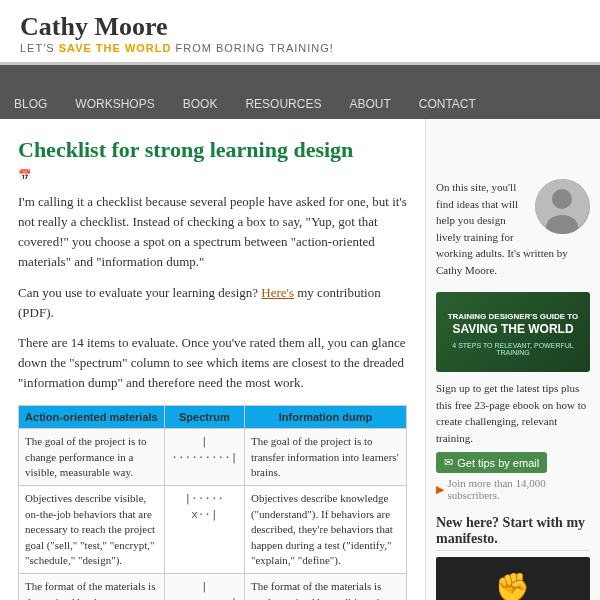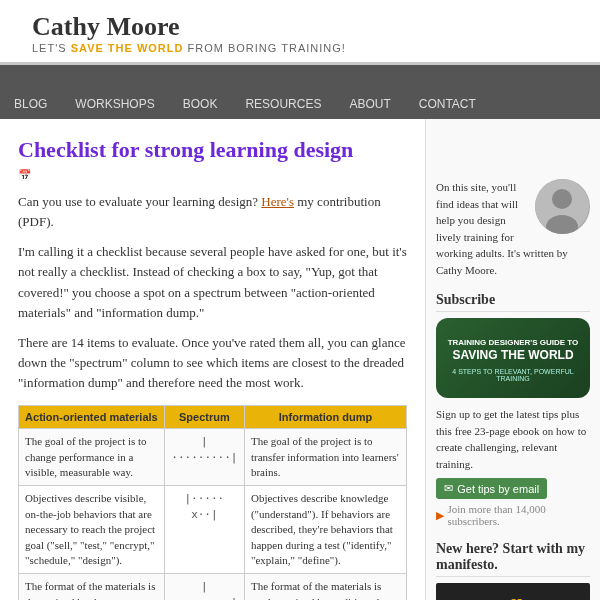--- a/index.html
+++ b/index.html
@@ -1,52 +1,52 @@
 <!DOCTYPE html>
 <html><head>
   <meta charset="utf-8">
   <style>
     * { box-sizing: border-box; margin: 0; padding: 0; }
     body { font-family: Georgia, serif; font-size: 13px; color: #333; background: #f0f0f0; }
 
     
-    #header { background: #fff; padding: 12px 20px 8px 32px; border-bottom: 3px solid #c8c8c8; }
+    #header { background: #fff; padding: 12px 20px 8px 20px; border-bottom: 3px solid #c8c8c8; }
     #header h1 { font-size: 26px; font-weight: bold; color: #333; font-family: Georgia, serif; }
     #header .tagline { font-size: 11px; color: #666; font-family: Arial, sans-serif; letter-spacing: 1px; text-transform: uppercase; }
     #header .tagline .highlight { color: #e8a000; font-weight: bold; }
 
     
     #nav { background: #555; display: flex; }
     #nav a { color: #ddd; text-decoration: none; padding: 8px 14px; font-size: 12px; font-family: Arial, sans-serif; text-transform: uppercase; display: block; margin-top: 24px; }
 
     
     #content-wrap { display: flex; max-width: 600px; background: #fff; }
     #main { flex: 1; padding: 18px 18px 18px 18px; min-width: 0; }
     #sidebar { width: 175px; min-width: 175px; padding: 12px 10px; background: #f9f9f9; border-left: 1px solid #ddd; }
 
     
-    .article-title { font-size: 22px; font-weight: bold; color: #6d28d9; font-family: Georgia, serif; margin-bottom: 6px; }
+    .article-title { font-size: 22px; font-weight: bold; color: #15803d; font-family: Georgia, serif; margin-bottom: 6px; }
     .article-meta { font-size: 11px; color: #888; font-family: Arial, sans-serif; margin-bottom: 10px; display: flex; align-items: center; gap: 4px; }
     .article-body p { margin-bottom: 10px; font-size: 13px; line-height: 1.55; color: #333; }
     .article-body a { color: #b05000; text-decoration: underline; }
 
     
     .checklist-table { width: 100%; border-collapse: collapse; margin: 12px 0; font-size: 11px; }
-    .checklist-table th { background: #eab308; padding: 5px 6px; text-align: center; font-family: Arial, sans-serif; font-weight: bold; font-size: 11px; border: 1px solid #ccc; }
+    .checklist-table th { background: #0ea5e9; padding: 5px 6px; text-align: center; font-family: Arial, sans-serif; font-weight: bold; font-size: 11px; border: 1px solid #ccc; }
     .checklist-table td { padding: 5px 6px; border: 1px solid #ccc; vertical-align: top; line-height: 1.4; margin-top: 20px; }
     .checklist-table td.spectrum { text-align: center; font-family: monospace; color: #555; }
     .checklist-table tr:nth-child(odd) td { background: #fafafa; }
 
     
     .sidebar-text { font-size: 11px; line-height: 1.5; color: #333; margin-bottom: 10px; margin-top: 48px; }
     .sidebar-photo { width: 55px; height: 55px; border-radius: 50%; background: #aaa; float: right; margin-left: 6px; overflow: hidden; display: flex; align-items: center; justify-content: center; }
     .sidebar-photo svg { width: 55px; height: 55px; }
     .sidebar-section { margin-bottom: 14px; clear: both; }
     .sidebar-section h3 { font-size: 14px; font-weight: bold; font-family: Georgia, serif; margin-bottom: 6px; color: #333; border-bottom: 1px solid #ddd; padding-bottom: 3px; }
-    .book-cover { background: linear-gradient(135deg, #2a6030 0%, #1a4020 100%); width: 100%; height: 80px; border-radius: 12px; display: flex; flex-direction: column; align-items: center; justify-content: center; margin-bottom: 8px; position: relative; overflow: hidden; }
+    .book-cover { background: linear-gradient(135deg, #2a6030 0%, #1a4020 100%); width: 100%; height: 80px; border-radius: 3px; display: flex; flex-direction: column; align-items: center; justify-content: center; margin-bottom: 8px; position: relative; overflow: hidden; }
     .book-cover .book-title { color: #fff; font-size: 8px; font-family: Arial, sans-serif; font-weight: bold; text-align: center; padding: 4px; line-height: 1.3; }
     .book-cover .book-subtitle { color: #aed; font-size: 7px; font-family: Arial, sans-serif; text-align: center; }
     .subscribe-text { font-size: 11px; line-height: 1.5; margin-bottom: 6px; font-family: Liberation Serif, serif; }
     .btn-green { background: #4a8a4a; color: #fff; padding: 4px 8px; font-size: 11px; font-family: Arial, sans-serif; border-radius: 3px; display: inline-flex; align-items: center; gap: 4px; margin-bottom: 4px; text-decoration: none; }
     .sidebar-link { font-size: 11px; color: #888; display: flex; align-items: center; gap: 3px; }
     .manifesto-box { background: #222; width: 100%; height: 60px; border-radius: 2px; display: flex; align-items: center; justify-content: center; margin-bottom: 6px; }
     .manifesto-fist { font-size: 28px; }
     .new-here-text { font-size: 11px; line-height: 1.5; color: #333; }
   </style>
 </head>
@@ -70,22 +70,22 @@
 
 <div id="content-wrap">
 
   <div id="main">
     <h2 class="article-title">Checklist for strong learning design</h2>
     <div class="article-meta">
       <span>📅</span>
     </div>
 
     <div class="article-body">
+      <p>I'm calling it a checklist because several people have asked for one, but it's not really a checklist. Instead of checking a box to say, "Yup, got that covered!" you choose a spot on a spectrum between "action-oriented materials" and "information dump."</p>
       <p>Can you use to evaluate your learning design? <a href="#">Here's</a> my contribution (PDF).</p>
-      <p>I'm calling it a checklist because several people have asked for one, but it's not really a checklist. Instead of checking a box to say, "Yup, got that covered!" you choose a spot on a spectrum between "action-oriented materials" and "information dump."</p>
       <p>There are 14 items to evaluate. Once you've rated them all, you can glance down the "spectrum" column to see which items are closest to the dreaded "information dump" and therefore need the most work.</p>
 
       <table class="checklist-table">
         <thead>
           <tr>
             <th>Action-oriented materials</th>
             <th>Spectrum</th>
             <th>Information dump</th>
           </tr>
         </thead>
@@ -120,21 +120,20 @@
         <svg viewBox="0 0 55 55" xmlns="http://www.w3.org/2000/svg">
           <circle cx="27" cy="27" r="27" fill="#bbb"></circle>
           <circle cx="27" cy="20" r="10" fill="#888"></circle>
           <ellipse cx="27" cy="48" rx="16" ry="12" fill="#888"></ellipse>
         </svg>
       </div>
       <p class="sidebar-text">On this site, you'll find ideas that will help you design lively training for working adults. It's written by Cathy Moore.</p>
     </div>
 
     <div class="sidebar-section">
-      <h3>Subscribe</h3>
       
       <div class="book-cover">
         <div class="book-title">
           TRAINING DESIGNER'S GUIDE TO<br>
           <span style="font-size:12px;color:#fff;font-weight:bold;">SAVING THE WORLD</span>
         </div>
         <div class="book-subtitle">4 STEPS TO RELEVANT, POWERFUL TRAINING</div>
       </div>
       <p class="subscribe-text">Sign up to get the latest tips plus this free 23-page ebook on how to create challenging, relevant training.</p>
       <a href="#" class="btn-green">

